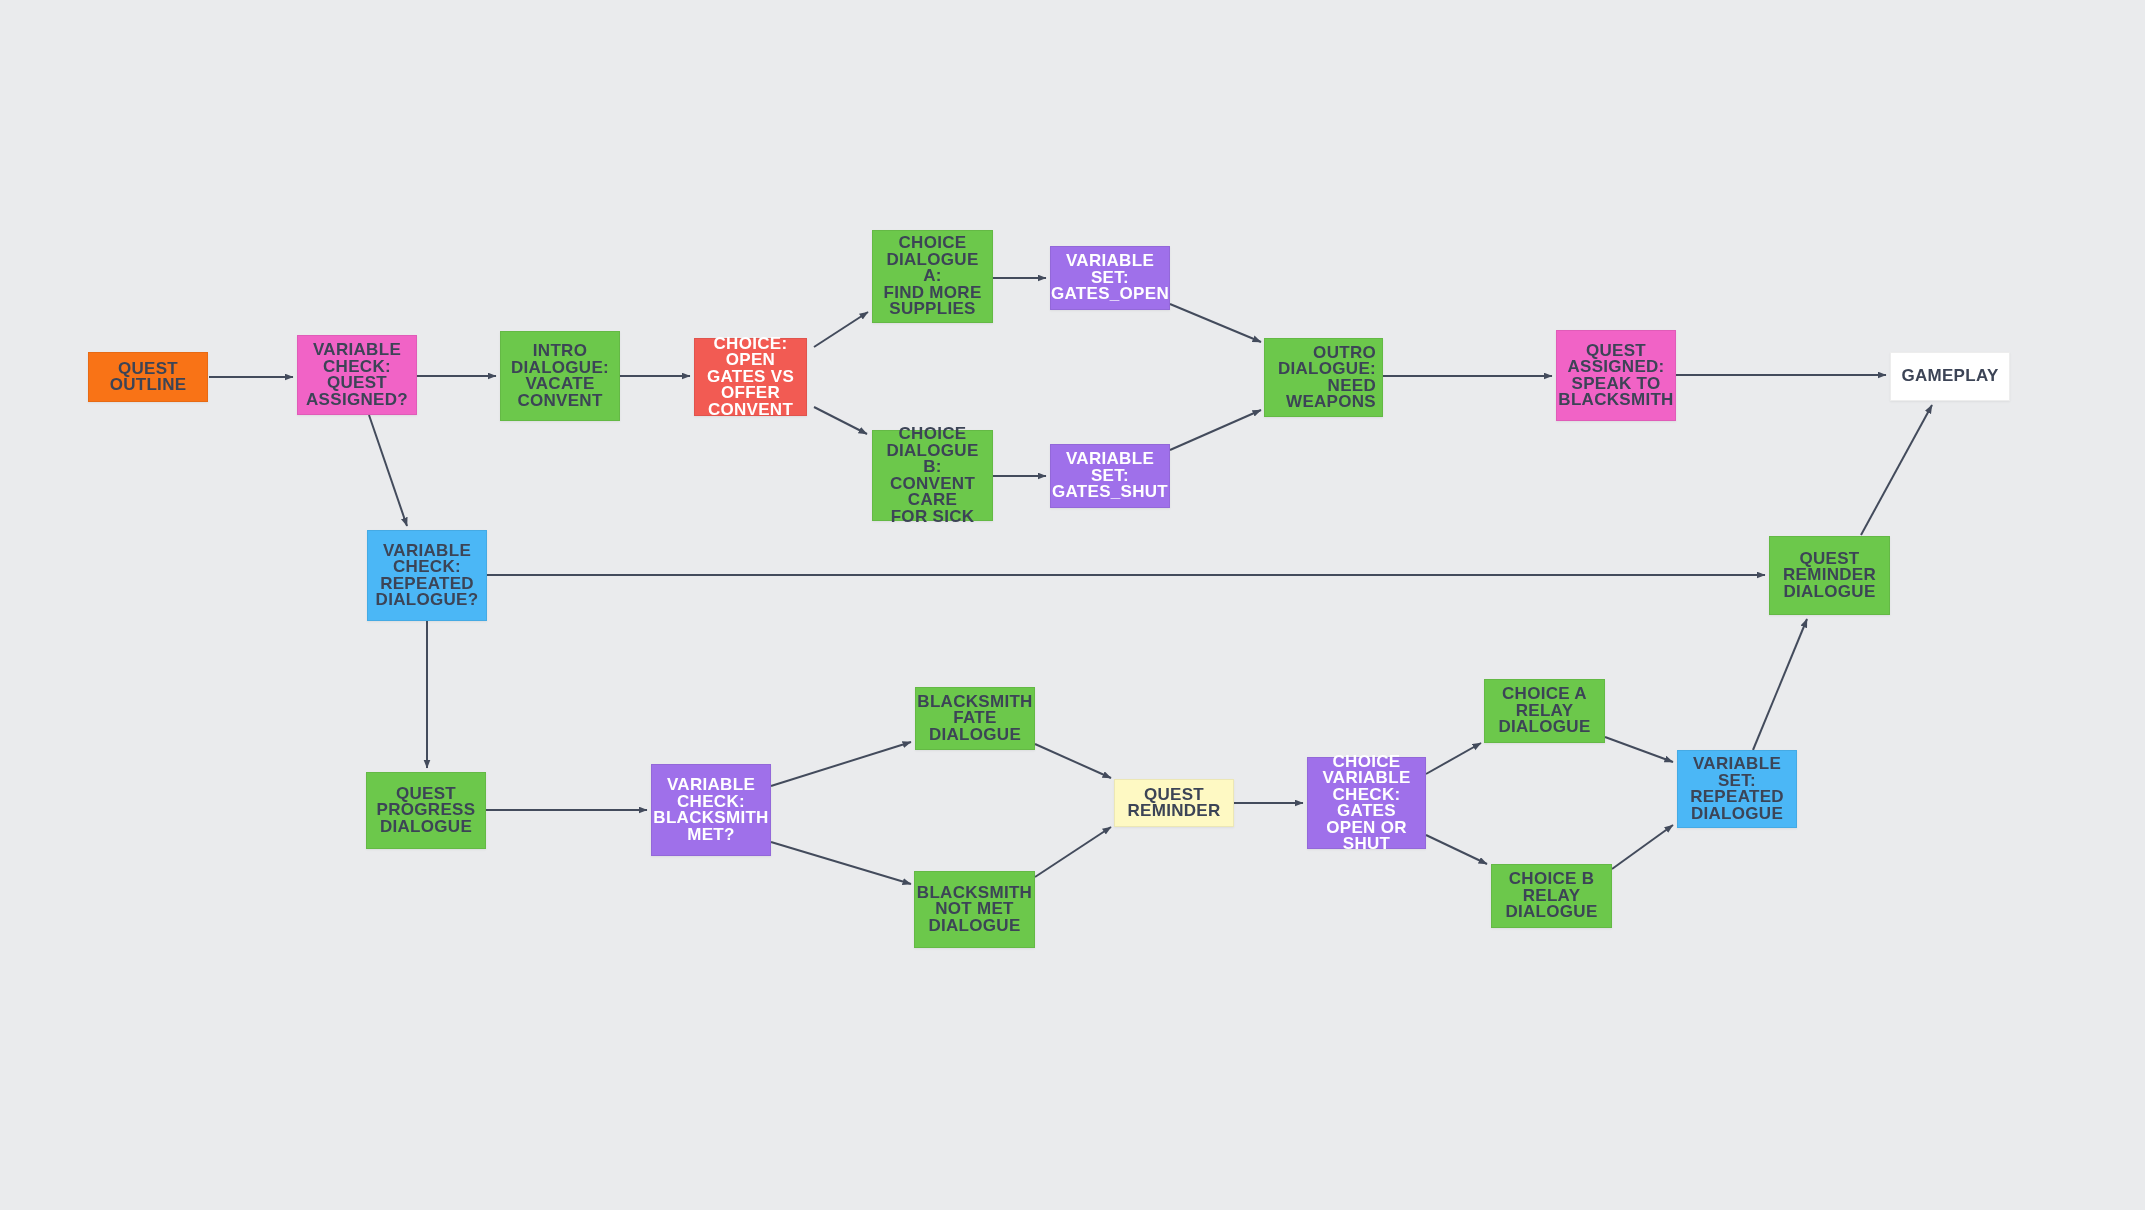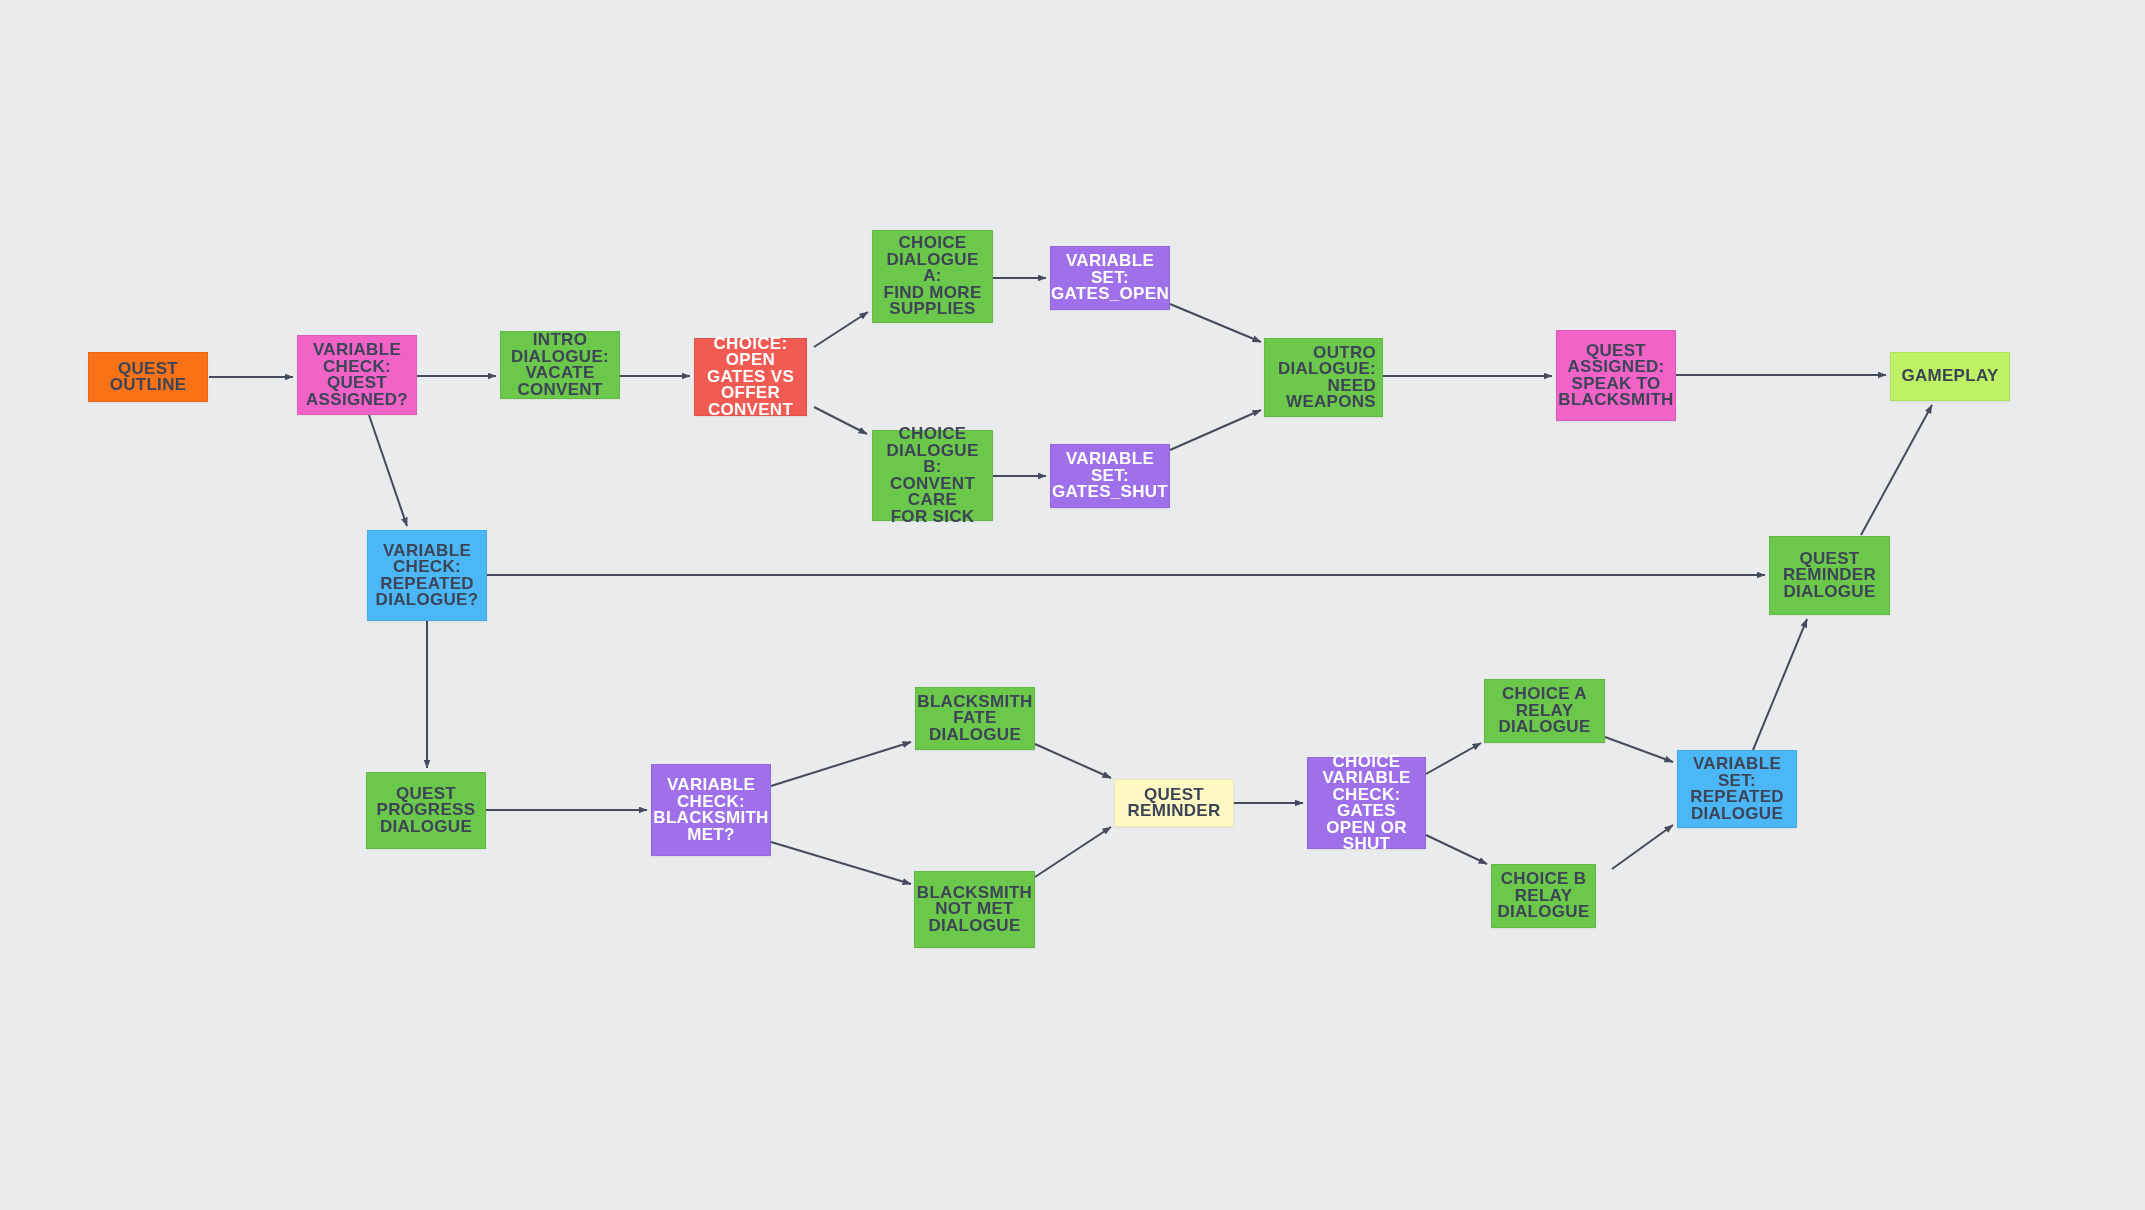--- a/index.html
+++ b/index.html
@@ -86,21 +86,21 @@
   </svg>
   <div id="node-layer">
       <div class="node" style="left: 88px; top: 352px; width: 120px; height: 50px; background: #f97316;">
         <div class="label" style="color: rgb(60, 68, 86);">QUEST OUTLINE</div>
       </div>
       <div class="node" style="left: 297px; top: 335px; width: 120px; height: 80px; background: rgb(241, 99, 198);">
         <div class="label" style="color: rgb(60, 68, 86);">VARIABLE
 CHECK: QUEST
 ASSIGNED?</div>
       </div>
-      <div class="node" style="left: 500px; top: 331px; width: 120px; height: 68px; background: rgb(108, 200, 75);">
+      <div class="node" style="left: 500px; top: 331px; width: 120px; height: 90px; background: rgb(108, 200, 75);">
         <div class="label" style="color: rgb(60, 68, 86);">INTRO
 DIALOGUE:
 VACATE
 CONVENT</div>
       </div>
       <div class="node" style="left: 694px; top: 338px; width: 113px; height: 78px; background: rgb(242, 91, 83);">
         <div class="label" style="color: rgb(255, 255, 255);">CHOICE: OPEN
 GATES VS OFFER
 CONVENT</div>
       </div>
@@ -128,21 +128,21 @@
         <div class="label" style="color: rgb(60, 68, 86); text-align: right;">OUTRO
 DIALOGUE: NEED
 WEAPONS</div>
       </div>
       <div class="node" style="left: 1556px; top: 330px; width: 120px; height: 91px; background: rgb(241, 99, 198);">
         <div class="label" style="color: rgb(60, 68, 86);">QUEST
 ASSIGNED:
 SPEAK TO
 BLACKSMITH</div>
       </div>
-      <div class="node" style="left: 1890px; top: 352px; width: 120px; height: 49px; background: #bef264;">
+      <div class="node" style="left: 1890px; top: 352px; width: 120px; height: 49px; background: #ffffff;">
         <div class="label" style="color: rgb(60, 68, 86);">GAMEPLAY</div>
       </div>
       <div class="node" style="left: 367px; top: 530px; width: 120px; height: 91px; background: rgb(75, 183, 246);">
         <div class="label" style="color: rgb(60, 68, 86);">VARIABLE
 CHECK:
 REPEATED
 DIALOGUE?</div>
       </div>
       <div class="node" style="left: 1769px; top: 536px; width: 121px; height: 79px; background: rgb(108, 200, 75);">
         <div class="label" style="color: rgb(60, 68, 86);">QUEST
@@ -175,21 +175,21 @@
       <div class="node" style="left: 1307px; top: 757px; width: 119px; height: 92px; background: rgb(159, 112, 234);">
         <div class="label" style="color: rgb(255, 255, 255);">CHOICE
 VARIABLE
 CHECK: GATES
 OPEN OR SHUT</div>
       </div>
       <div class="node" style="left: 1484px; top: 679px; width: 121px; height: 64px; background: rgb(108, 200, 75);">
         <div class="label" style="color: rgb(60, 68, 86);">CHOICE A RELAY
 DIALOGUE</div>
       </div>
-      <div class="node" style="left: 1491px; top: 864px; width: 105px; height: 64px; background: rgb(108, 200, 75);">
+      <div class="node" style="left: 1491px; top: 864px; width: 121px; height: 64px; background: rgb(108, 200, 75);">
         <div class="label" style="color: rgb(60, 68, 86);">CHOICE B RELAY
 DIALOGUE</div>
       </div>
       <div class="node" style="left: 1677px; top: 750px; width: 120px; height: 78px; background: rgb(75, 183, 246);">
         <div class="label" style="color: rgb(60, 68, 86);">VARIABLE SET:
 REPEATED
 DIALOGUE</div>
       </div>
     </div>
 </div>

